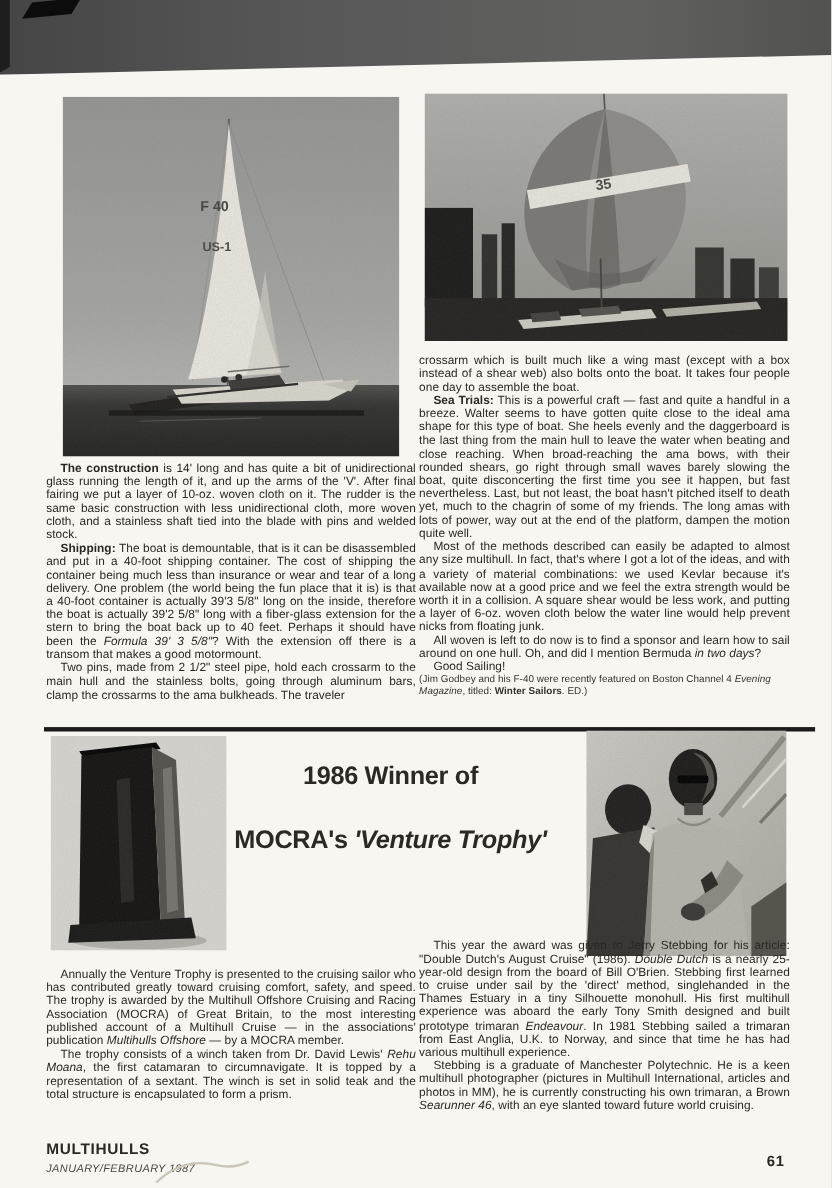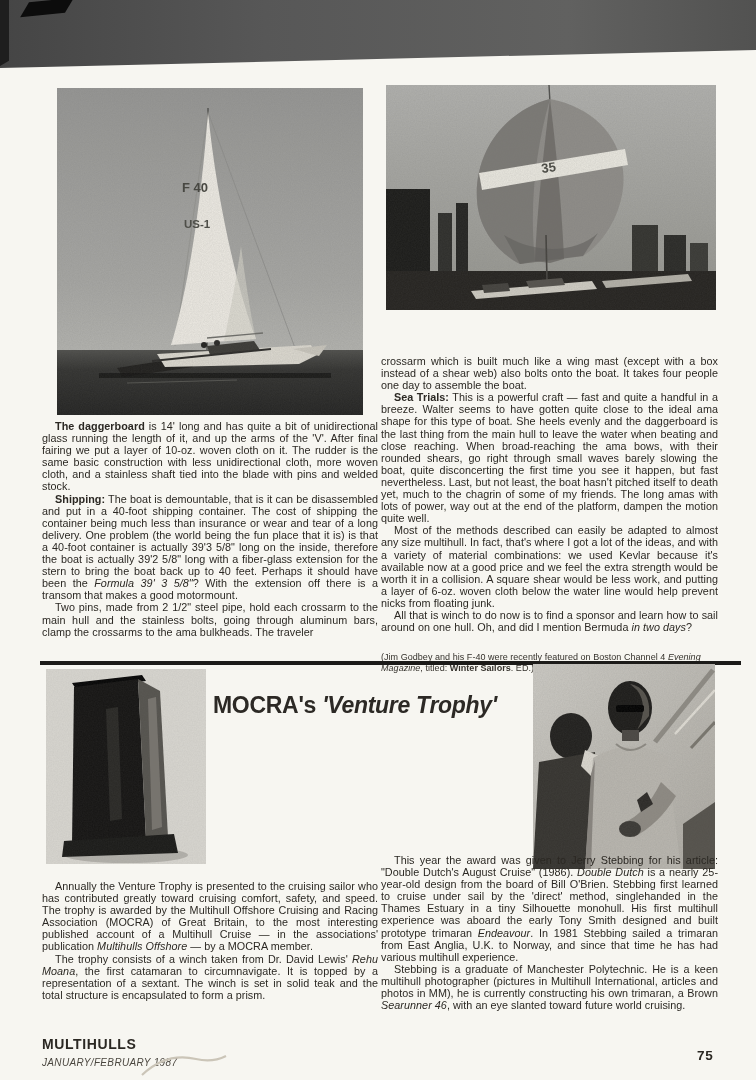--- a/index.html
+++ b/index.html
@@ -14,26 +14,26 @@
   .band-blob{position:absolute;left:26px;top:0;width:42px;height:15px;background:#0c0c0c;
     transform:skewX(-35deg) rotate(-6deg);}
   .photo{position:absolute;display:block;}
   .photo-trimaran{left:57px;top:88px;width:306px;height:327px;}
   .photo-spinnaker{left:386px;top:85px;width:330px;height:225px;}
   .photo-trophy{left:46px;top:669px;width:160px;height:195px;}
   .photo-portrait{left:533px;top:664px;width:182px;height:205px;}
   .col{position:absolute;font-size:10.8px;line-height:12.1px;text-align:justify;
        letter-spacing:.04px;color:#2b2823;}
   .col p{margin:0;text-indent:13px;}
-  .col p.cont{text-indent:0;margin-top:33px;}
+  .col p.cont{text-indent:0;}
   .col-a{left:42px;top:420px;width:336px;}
   .col-b{left:381px;top:322px;width:337px;}
   .col-c{left:42px;top:880px;width:336px;}
   .col-d{left:381px;top:854px;width:337px;}
-  .credit{font-size:9px;line-height:10.9px;margin-top:19px;text-align:left;color:#35322c;}
+  .credit{font-size:9px;line-height:10.9px;margin-top:0;text-align:left;color:#35322c;}
   .credit p{text-indent:0;}
   .rb{font-weight:bold;}
   .ri{font-style:italic;}
   .rbi{font-weight:bold;font-style:italic;}
   .rule{position:absolute;left:40px;top:661px;width:701px;height:4px;background:#1c1b19;}
   .headline{position:absolute;left:202px;top:692px;width:306px;text-align:center;color:#2c2925;}
   .hl{font-size:23px;font-weight:bold;letter-spacing:-.3px;line-height:27px;}
   .hl-1,.hl-2{margin-bottom:31px;}
   .footer{position:absolute;left:42px;top:1036px;}
   .mag-name{font-weight:bold;font-size:14px;letter-spacing:.6px;color:#2b2823;}
@@ -131,30 +131,31 @@
       <line x1="160" y1="150" x2="161" y2="196" stroke="#45433f" stroke-width="1.6"></line>
       <path d="M85,206 L206,196 L211,204 L90,214 Z" fill="#cfccc3"></path>
       <path d="M216,196 L302,189 L306,196 L220,203 Z" fill="#b4b1a8"></path>
       <path d="M140,196 L176,193 L179,200 L143,203 Z" fill="#55524d"></path>
       <path d="M96,200 L122,198 L124,206 L98,208 Z" fill="#44423e"></path>
     </g>
     <rect width="330" height="225" filter="url(#grain2)" opacity="0.5"></rect>
   </svg>
 
   <div class="col col-a">
-    <p><span class="rb">The daggerboard</span><span> is 14' long and has quite a bit of unidirectional glass running the length of it, and up the arms of the 'V'. After final fairing we put a layer of 10-oz. woven cloth on it. The rudder is the same basic construction with less unidirectional cloth, more woven cloth, and a stainless shaft tied into the blade with pins and welded stock.</span></p>
+    <p><span class="rb">The construction</span><span> is 14' long and has quite a bit of unidirectional glass running the length of it, and up the arms of the 'V'. After final fairing we put a layer of 10-oz. woven cloth on it. The rudder is the same basic construction with less unidirectional cloth, more woven cloth, and a stainless shaft tied into the blade with pins and welded stock.</span></p>
     <p><span class="rb">Shipping:</span><span> The boat is demountable, that is it can be disassembled and put in a 40-foot shipping container. The cost of shipping the container being much less than insurance or wear and tear of a long delivery. One problem (the world being the fun place that it is) is that a 40-foot container is actually 39'3 5/8" long on the inside, therefore the boat is actually 39'2 5/8" long with a fiber-glass extension for the stern to bring the boat back up to 40 feet. Perhaps it should have been the </span><span class="ri">Formula 39' 3 5/8"</span><span>? With the extension off there is a transom that makes a good motormount.</span></p>
     <p><span>Two pins, made from 2 1/2" steel pipe, hold each crossarm to the main hull and the stainless bolts, going through aluminum bars, clamp the crossarms to the ama bulkheads. The traveler</span></p>
   </div>
 
   <div class="col col-b">
     <p class="cont"><span>crossarm which is built much like a wing mast (except with a box instead of a shear web) also bolts onto the boat. It takes four people one day to assemble the boat.</span></p>
     <p><span class="rb">Sea Trials:</span><span> This is a powerful craft — fast and quite a handful in a breeze. Walter seems to have gotten quite close to the ideal ama shape for this type of boat. She heels evenly and the daggerboard is the last thing from the main hull to leave the water when beating and close reaching. When broad-reaching the ama bows, with their rounded shears, go right through small waves barely slowing the boat, quite disconcerting the first time you see it happen, but fast nevertheless. Last, but not least, the boat hasn't pitched itself to death yet, much to the chagrin of some of my friends. The long amas with lots of power, way out at the end of the platform, dampen the motion quite well.</span></p>
     <p><span>Most of the methods described can easily be adapted to almost any size multihull. In fact, that's where I got a lot of the ideas, and with a variety of material combinations: we used Kevlar because it's available now at a good price and we feel the extra strength would be worth it in a collision. A square shear would be less work, and putting a layer of 6-oz. woven cloth below the water line would help prevent nicks from floating junk.</span></p>
-    <p><span>All that is winch to do now is to find a sponsor and learn how to sail around on one hull. Oh, and did I mention Bermuda </span><span class="ri">in two days</span><span>?</span></p>
+    <p><span>All woven is left to do now is to find a sponsor and learn how to sail around on one hull. Oh, and did I mention Bermuda </span><span class="ri">in two days</span><span>?</span></p>
+    <p><span>Good Sailing!</span></p>
     <div class="credit">
       <p><span>(Jim Godbey and his F-40 were recently featured on Boston Channel 4 </span><span class="ri">Evening Magazine</span><span>, titled: </span><span class="rb">Winter Sailors</span><span>. ED.)</span></p>
     </div>
   </div>
 
   <div class="rule"></div>
 
   <svg class="photo photo-trophy" viewBox="0 0 160 195">
     <defs>
       <filter id="grain3">
@@ -169,20 +170,21 @@
       <path d="M28,18 L92,10 L100,170 L26,176 Z" fill="#151413"></path>
       <path d="M92,10 L114,22 L122,168 L100,170 Z" fill="#55534e"></path>
       <path d="M102,30 L110,28 L116,158 L106,161 Z" fill="#b6b3ac" opacity="0.35"></path>
       <path d="M60,40 L72,38 L76,150 L64,152 Z" fill="#2e2d2b" opacity="0.8"></path>
       <path d="M18,172 L128,165 L132,184 L16,188 Z" fill="#1a1a18"></path>
     </g>
     <rect width="160" height="195" filter="url(#grain3)" opacity="0.45"></rect>
   </svg>
 
   <div class="headline">
+    <div class="hl hl-2"><span class="rb">1986 Winner of</span></div>
     <div class="hl hl-3"><span class="rb">MOCRA's </span><span class="rbi">'Venture Trophy'</span></div>
   </div>
 
   <svg class="photo photo-portrait" viewBox="0 0 182 205">
     <defs>
       <filter id="grain4">
           <feTurbulence type="fractalNoise" baseFrequency="0.85" numOctaves="2"></feTurbulence>
         <feColorMatrix type="matrix" values="0 0 0 0 0.16 0 0 0 0 0.16 0 0 0 0 0.15 0 0 0 0.35 0"></feColorMatrix>
         </filter>
       <linearGradient id="wall4" x1="0" y1="0" x2="1" y2="1">
@@ -224,19 +226,19 @@
 
   <div class="col col-d">
     <p><span>This year the award was given to Jerry Stebbing for his article: "Double Dutch's August Cruise" (1986). </span><span class="ri">Double Dutch</span><span> is a nearly 25-year-old design from the board of Bill O'Brien. Stebbing first learned to cruise under sail by the 'direct' method, singlehanded in the Thames Estuary in a tiny Silhouette monohull. His first multihull experience was aboard the early Tony Smith designed and built prototype trimaran </span><span class="ri">Endeavour</span><span>. In 1981 Stebbing sailed a trimaran from East Anglia, U.K. to Norway, and since that time he has had various multihull experience.</span></p>
     <p><span>Stebbing is a graduate of Manchester Polytechnic. He is a keen multihull photographer (pictures in Multihull International, articles and photos in MM), he is currently constructing his own trimaran, a Brown </span><span class="ri">Searunner 46</span><span>, with an eye slanted toward future world cruising.</span></p>
   </div>
 
   <div class="footer">
     <div class="mag-name">MULTIHULLS</div>
     <div class="mag-issue">JANUARY/FEBRUARY 1987</div>
   </div>
-  <div class="page-num">75</div>
+  <div class="page-num">61</div>
 
   <svg class="pencil" width="92" height="32" viewBox="0 0 92 32">
     <path d="M4,27 Q28,4 58,11 Q74,15 88,8" stroke="#cbc5b8" stroke-width="2.2" fill="none"></path>
   </svg>
 
 </div>
 
 </body></html>

